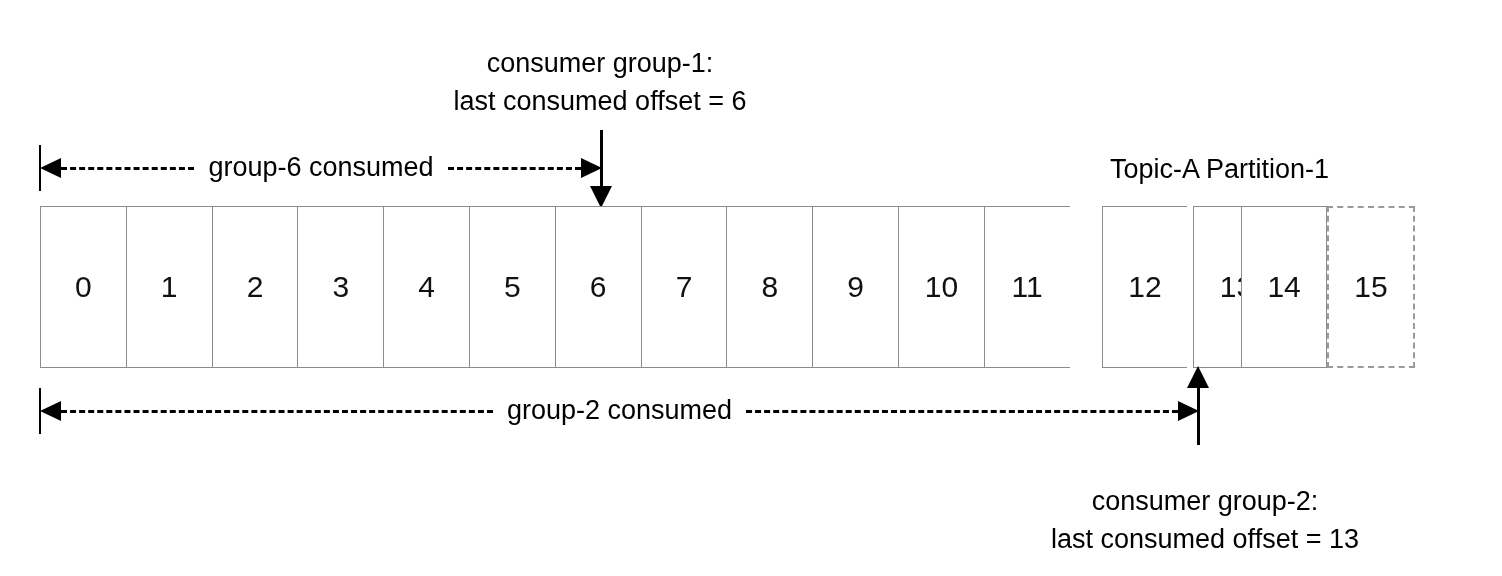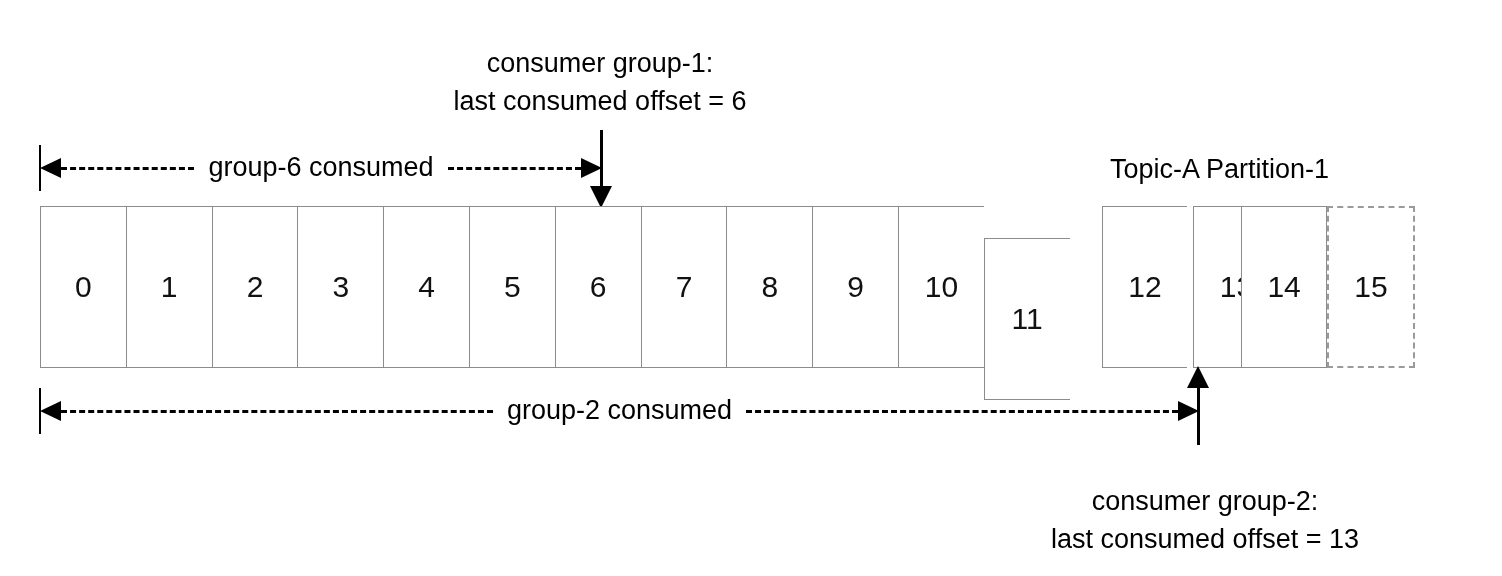--- a/index.html
+++ b/index.html
@@ -199,21 +199,21 @@
       </div>
       <div class="cell solid" style="left: 686.4px; width: 85.8px;">
         <span>8</span>
       </div>
       <div class="cell solid" style="left: 772.2px; width: 85.8px;">
         <span>9</span>
       </div>
       <div class="cell solid" style="left: 858px; width: 85.8px;">
         <span>10</span>
       </div>
-      <div class="cell solid" style="left: 943.8px; width: 85.8px; margin-top: 32px;">
+      <div class="cell solid" style="left: 943.8px; width: 85.8px;">
         <span>11</span>
       </div>
       <div class="cell solid" style="left: 1029.6px; width: 85.8px; margin-left: 32px;">
         <span>12</span>
       </div>
       <div class="cell solid" style="left: 1107px; width: 85.8px; margin-left: 46px;">
         <span>13</span>
       </div>
       <div class="cell solid last-solid" style="left: 1201.2px; width: 85.8px;">
         <span>14</span>

